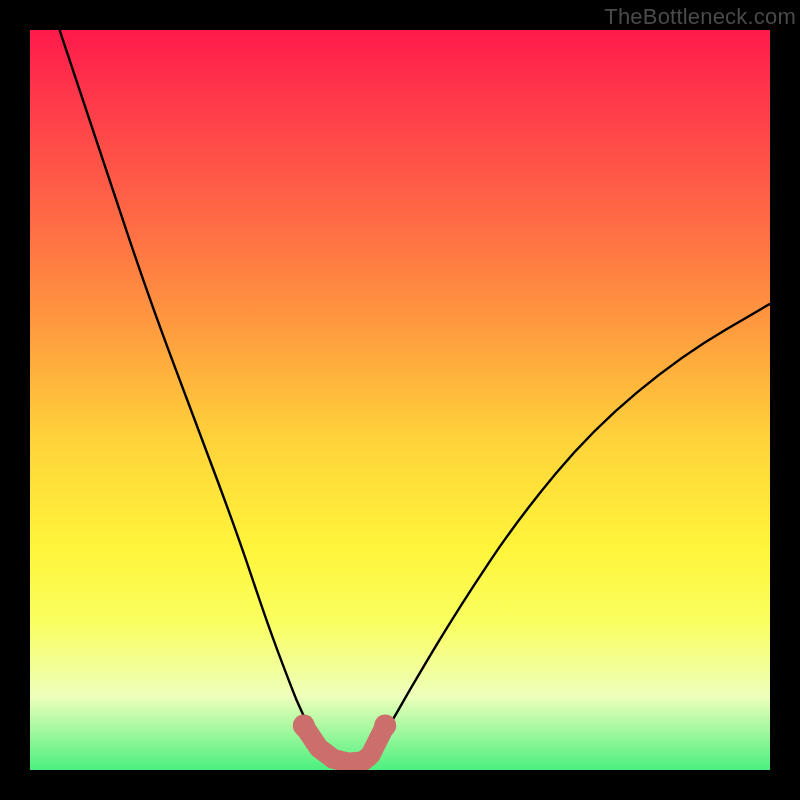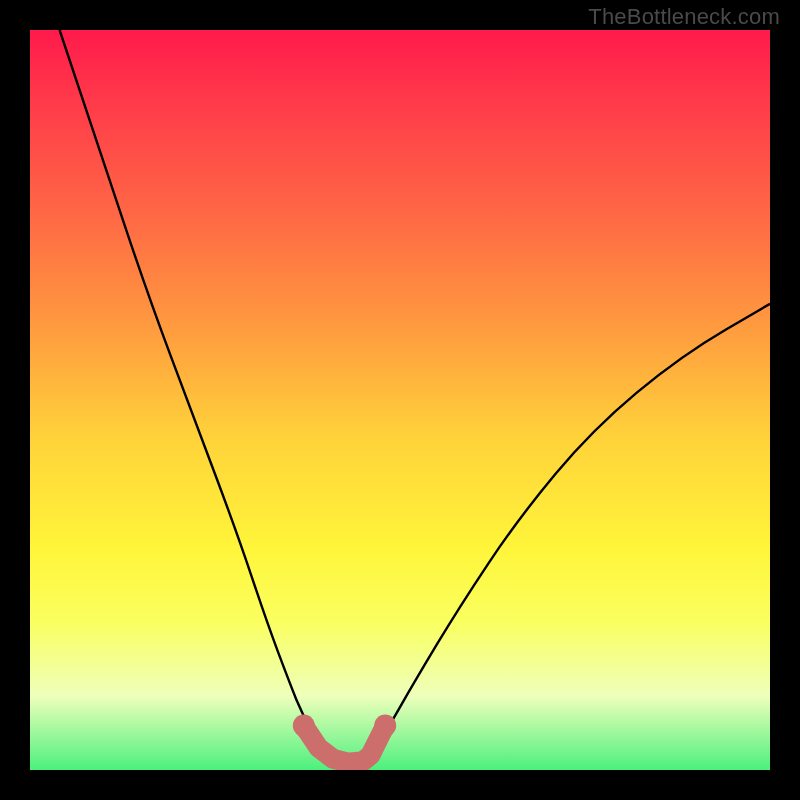--- a/index.html
+++ b/index.html
@@ -41,21 +41,21 @@
   svg.curve {
     position: absolute;
     left: 0;
     top: 0;
     width: 740px;
     height: 740px;
   }
   .watermark {
     position: absolute;
     top: 4px;
-    right: 20px;
+    right: 4px;
     color: #4a4a4a;
     font-size: 22px;
     font-weight: 500;
     letter-spacing: 0.2px;
   }
 </style>
 </head>
 <body>
 
 <div class="frame">

